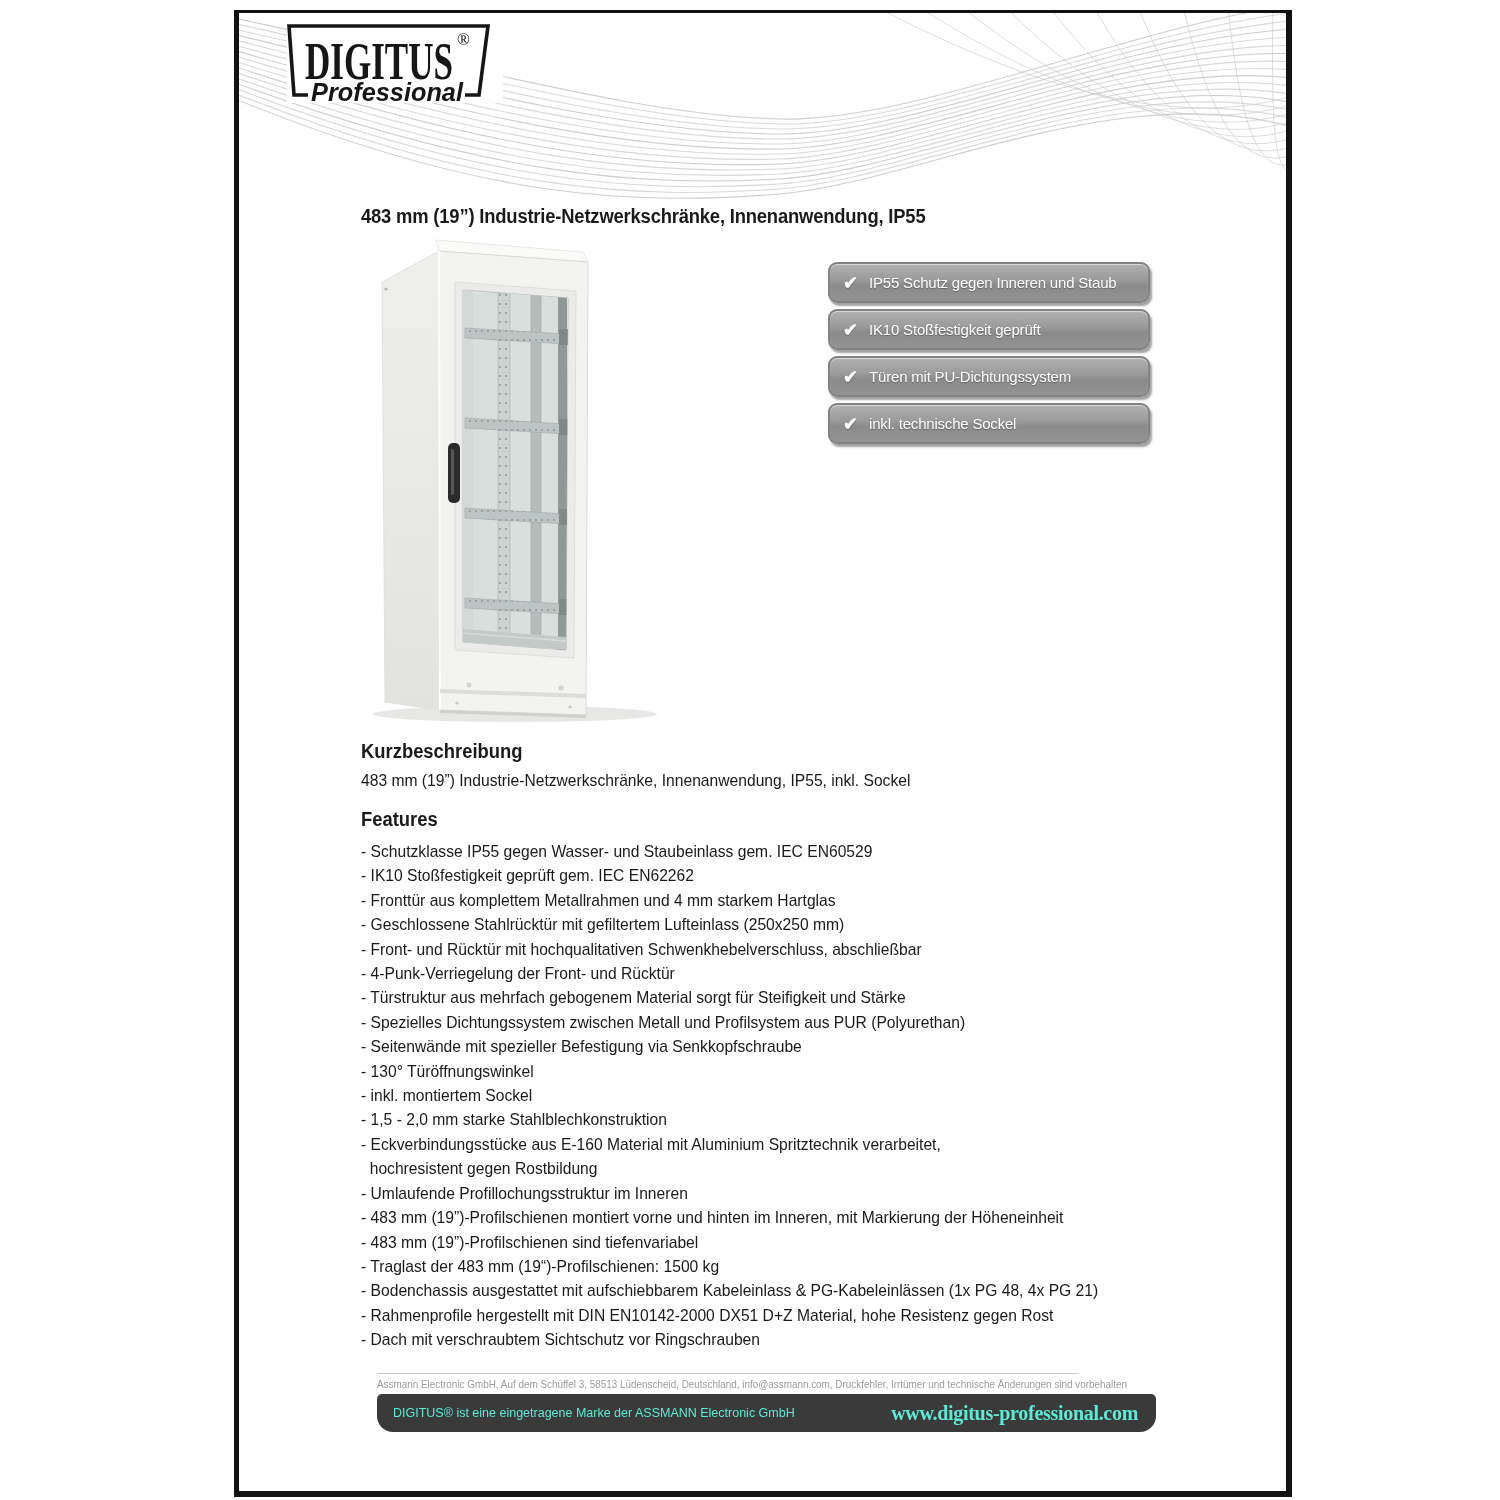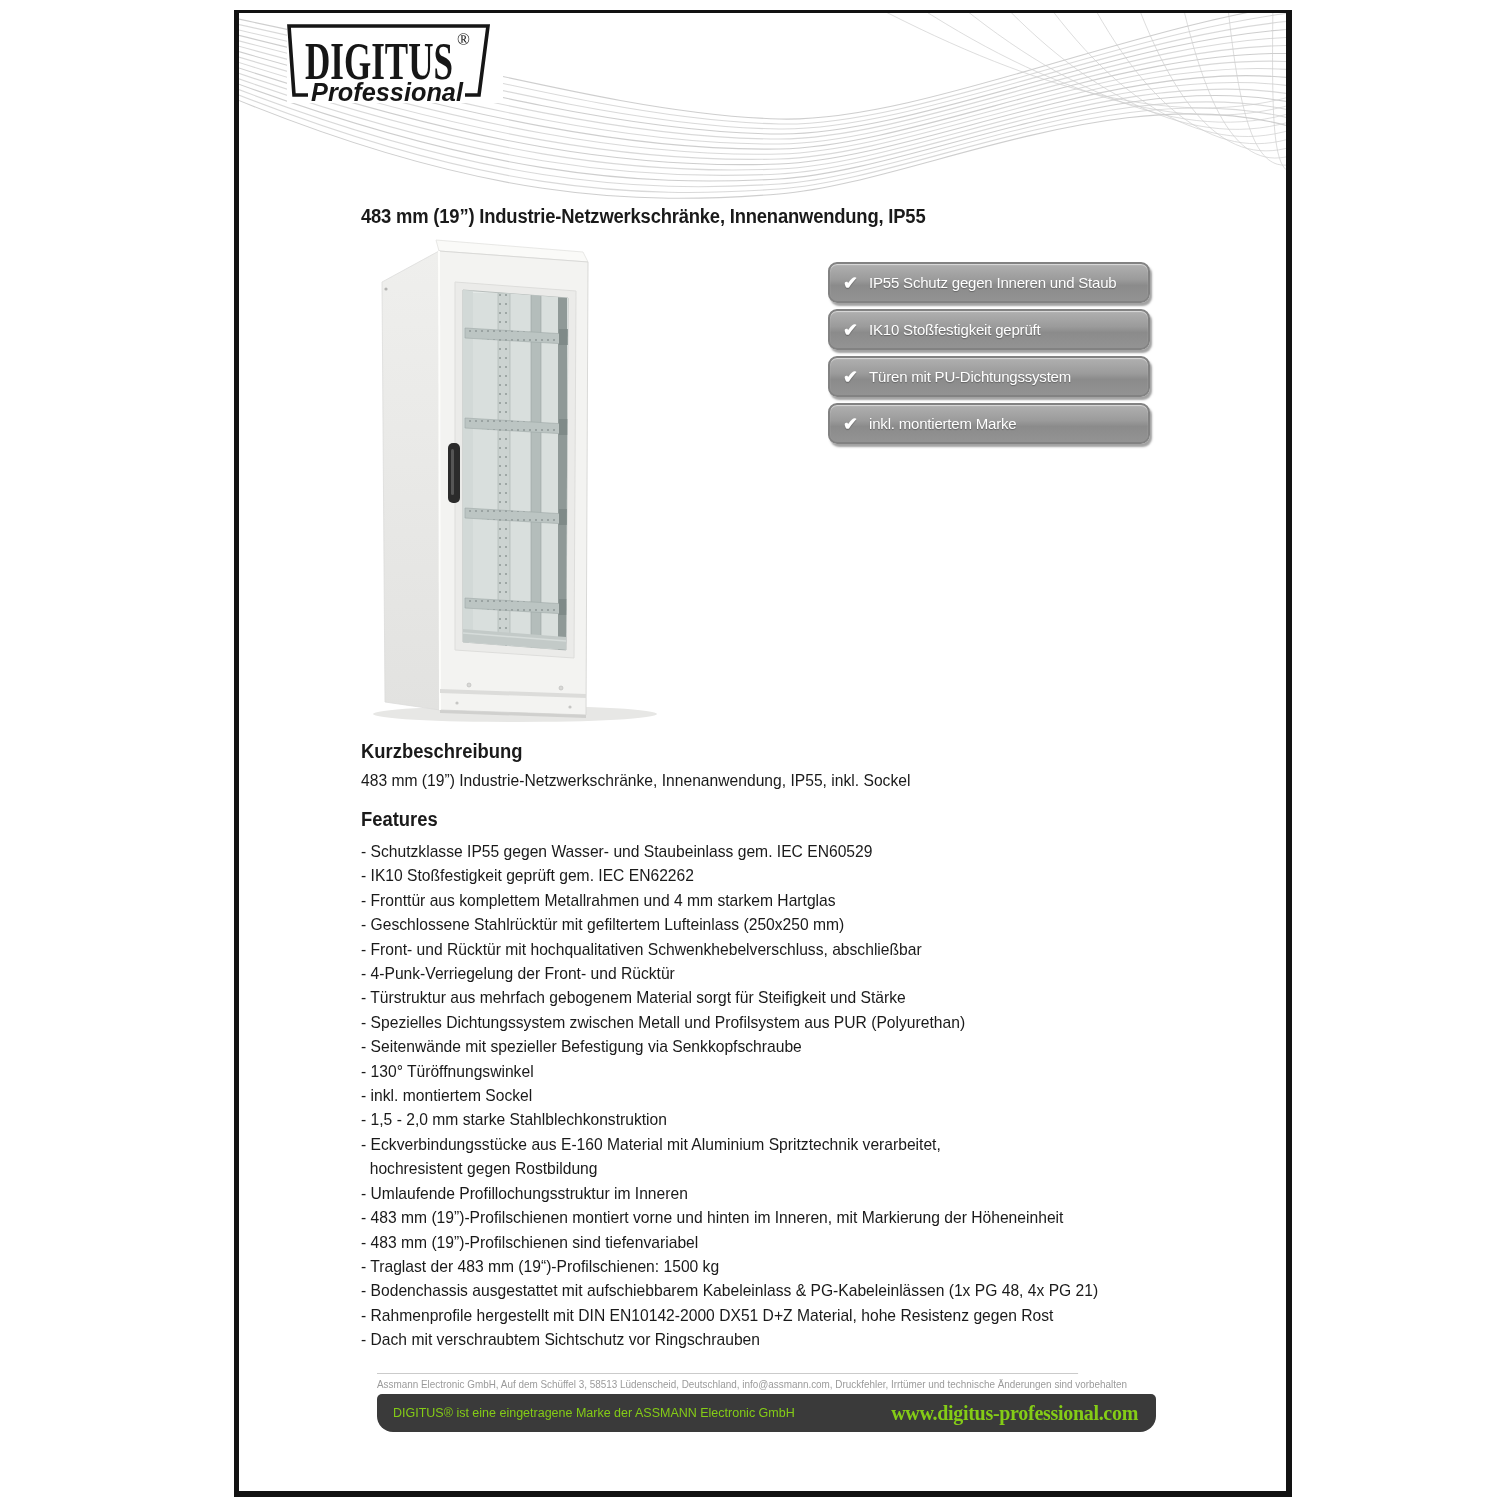--- a/index.html
+++ b/index.html
@@ -40,21 +40,21 @@
   .feature-list{font-size:17px;line-height:24.4px;}
   .feature-item{white-space:pre-wrap;}
   .footer{position:absolute;left:138px;top:1360px;width:779px;}
   .footer-legal{
     border-top:1px solid #cbcbcb;padding-top:4px;color:#9b9b9b;font-size:11px;
     white-space:nowrap;transform:scaleX(0.9);transform-origin:0 0;
   }
   .footer-bar{
     margin-top:4px;height:38px;background:#3a3a3a;border-radius:5px 5px 16px 16px;
     display:flex;align-items:center;justify-content:space-between;
-    padding:0 18px 0 16px;color:#84cc16;
+    padding:0 18px 0 16px;color:#5eead4;
   }
   .footer-trademark{font-size:12.5px;}
   .footer-website{font-size:20px;font-weight:bold;letter-spacing:-0.3px;font-family:Liberation Serif, serif;}
 </style>
 </head>
 <body>
 
 <div class="page">
 
   <svg id="waves" viewBox="0 0 1047 198" preserveAspectRatio="none">
@@ -184,21 +184,21 @@
         <span class="badge-label">IK10 Stoßfestigkeit geprüft</span>
       </div>
 
       <div class="badge">
         <span class="check">✔</span>
         <span class="badge-label">Türen mit PU-Dichtungssystem</span>
       </div>
 
       <div class="badge">
         <span class="check">✔</span>
-        <span class="badge-label">inkl. montiertem Marke</span>
+        <span class="badge-label">inkl. technische Sockel</span>
       </div>
     </div>
 
   <div class="text-col">
     <div class="sec-heading">Kurzbeschreibung</div>
     <div class="short-desc">483 mm (19”) Industrie-Netzwerkschränke, Innenanwendung, IP55, inkl. Sockel</div>
     <div class="sec-heading features-heading">Features</div>
     <div class="feature-list">
 
         <div class="feature-item">- Schutzklasse IP55 gegen Wasser- und Staubeinlass gem. IEC EN60529</div>

